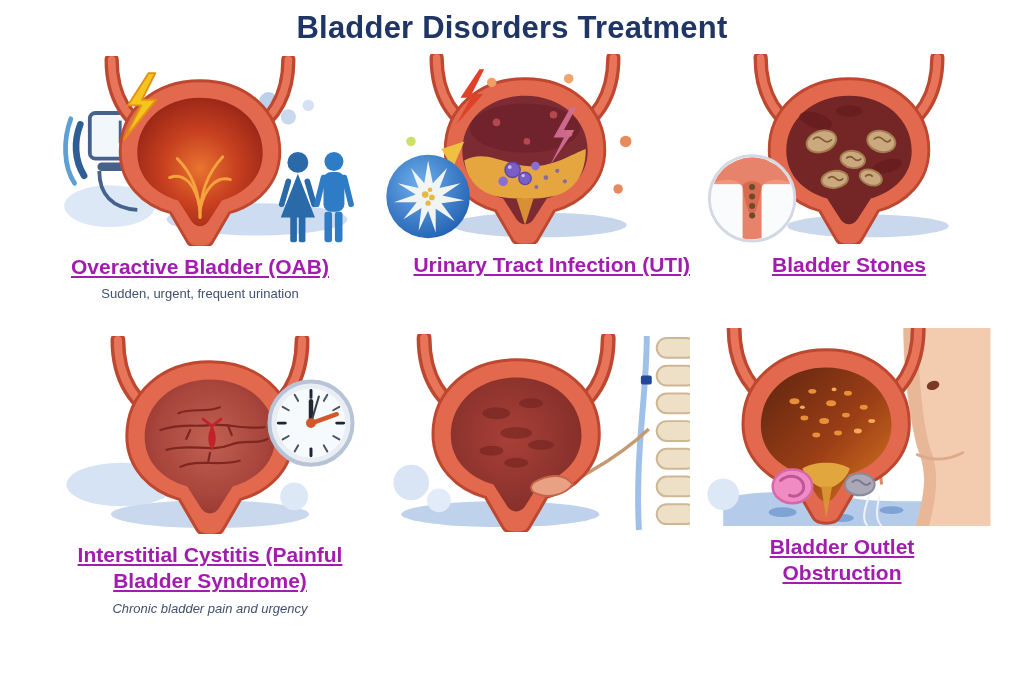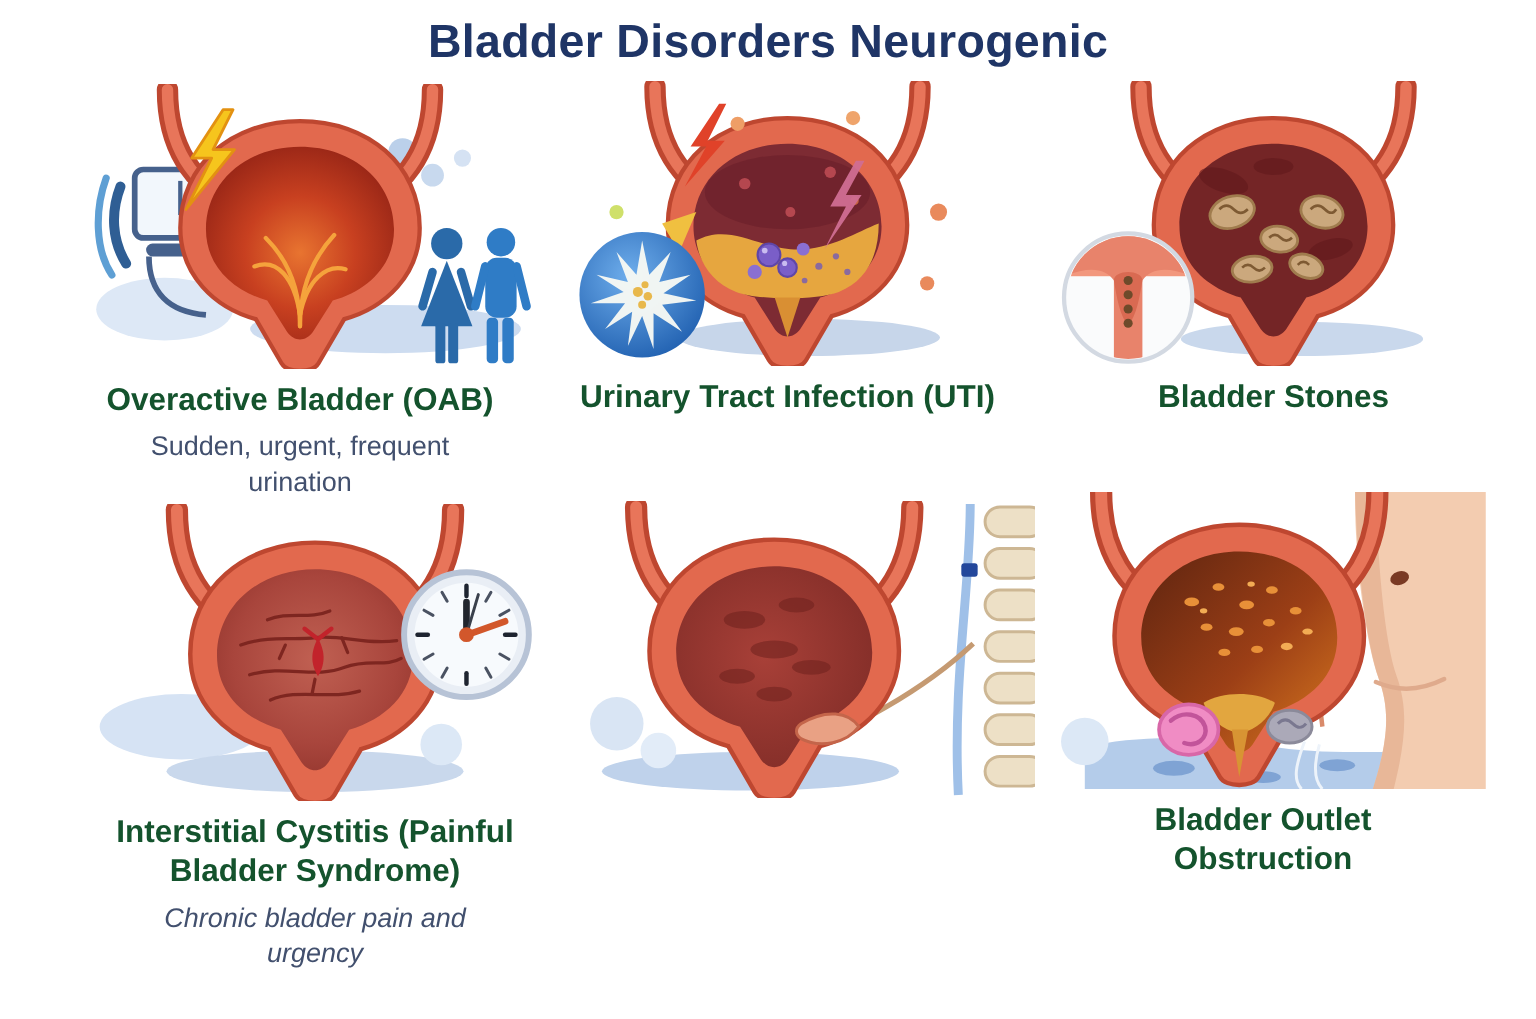--- a/index.html
+++ b/index.html
@@ -2,30 +2,30 @@
 <html><head>
 <meta charset="utf-8">
 <style>
   html,body{margin:0;padding:0;background:#fff;}
   .canvas{position:relative;width:1024px;height:679px;background:#ffffff;overflow:hidden;
           font-family:"Liberation Sans",sans-serif;}
   .title{position:absolute;left:0;top:10px;width:1024px;text-align:center;margin:0;
          font-size:31px;font-weight:700;letter-spacing:.2px;color:#1F3566;}
   .panel{position:absolute;text-align:center;}
   #p1{left:30px;top:56px;width:340px;}
-  #p2{left:360px;top:54px;width:330px;}
+  #p2{left:360px;top:54px;width:330px;text-align:right;}
   #p3{left:684px;top:54px;width:330px;}
   #p4{left:40px;top:336px;width:340px;}
   #p5{left:370px;top:334px;width:320px;}
   #p6{left:672px;top:328px;width:340px;}
   .art{height:190px;display:flex;align-items:center;justify-content:center;}
   #p4 .art,#p5 .art,#p6 .art{height:198px;}
   .art svg{width:100%;height:100%;}
-  h2{margin:8px auto 0;font-size:21px;font-weight:700;color:#14532d;line-height:1.25;}
-  .desc{margin:6px auto 0;font-size:18px;color:#42506E;line-height:1.3;}
+  h2{margin:8px auto 0;font-size:21px;font-weight:700;color:#a21caf;line-height:1.25;text-decoration:underline;}
+  .desc{margin:6px auto 0;font-size:13px;color:#42506E;line-height:1.3;}
   #p1 .desc{max-width:250px;}
   #p4 h2{max-width:300px;}
   #p4 .desc{max-width:260px;font-style:italic;}
   #p6 h2{max-width:212px;}
 </style>
 </head>
 <body>
 
 <div class="canvas">
 
@@ -58,21 +58,21 @@
         <path d="M57,4 C57,44 74,70 106,86" fill="none" stroke="#BE4730" stroke-width="15" stroke-linecap="round"></path>
         <path d="M57,4 C57,44 74,70 106,86" fill="none" stroke="#E8755A" stroke-width="8" stroke-linecap="round"></path>
         <path d="M243,4 C243,44 226,70 194,86" fill="none" stroke="#BE4730" stroke-width="15" stroke-linecap="round"></path>
         <path d="M243,4 C243,44 226,70 194,86" fill="none" stroke="#E8755A" stroke-width="8" stroke-linecap="round"></path>
         <path d="M150,26 C102,26 66,57 66,101 C66,134 90,157 119,165 L137,196 C141,203 159,203 163,196 L181,165 C210,157 234,134 234,101 C234,57 198,26 150,26 Z" fill="#E2694E" stroke="#BE4730" stroke-width="3"></path>
         <path d="M150,44 C112,44 84,69 84,102 C84,128 103,145 127,152 L141,174 C146,181 154,181 159,174 L173,152 C197,145 216,128 216,102 C216,69 188,44 150,44 Z" fill="var(--cavity,#8E2B26)"></path>
       </g>
     </defs>
   </svg>
 
-  <h1 class="title">Bladder Disorders Neurogenic</h1>
+  <h1 class="title">Bladder Disorders Treatment</h1>
 
   <section class="panel" id="p1">
     <div class="art">
       <svg viewBox="0 0 300 200" preserveAspectRatio="xMidYMid meet">
         <g>
           <ellipse cx="210" cy="172" rx="95" ry="17" fill="#CDDCF0"></ellipse>
           <ellipse cx="55" cy="158" rx="48" ry="22" fill="#DDE8F6"></ellipse>
           <circle cx="222" cy="48" r="10" fill="#BBD0EA"></circle>
             <circle cx="243" cy="64" r="8" fill="#C8D9EE"></circle>
           <circle cx="206" cy="66" r="6" fill="#C8D9EE"></circle>

